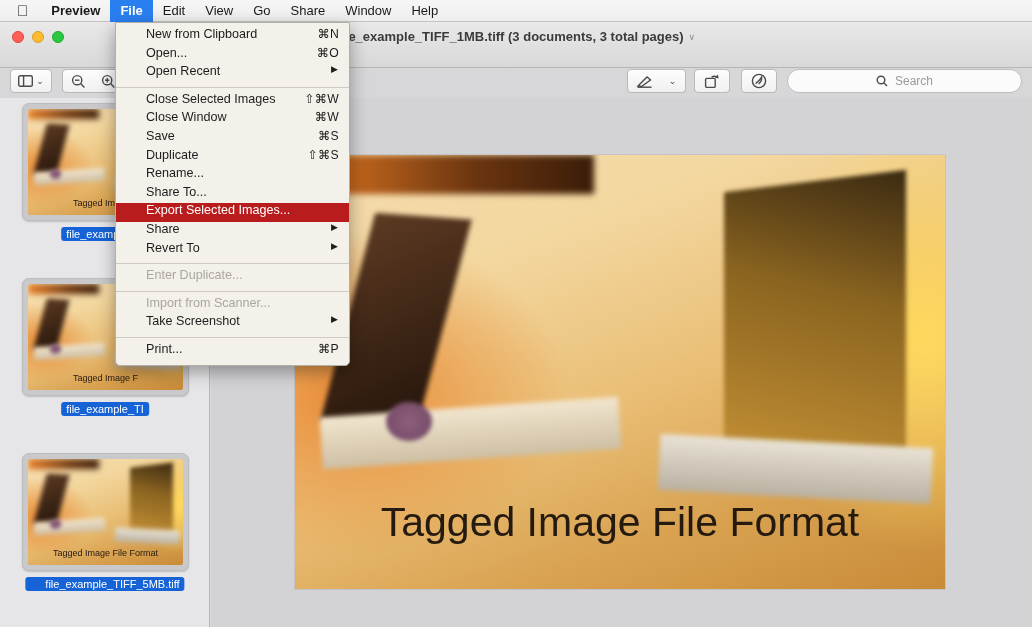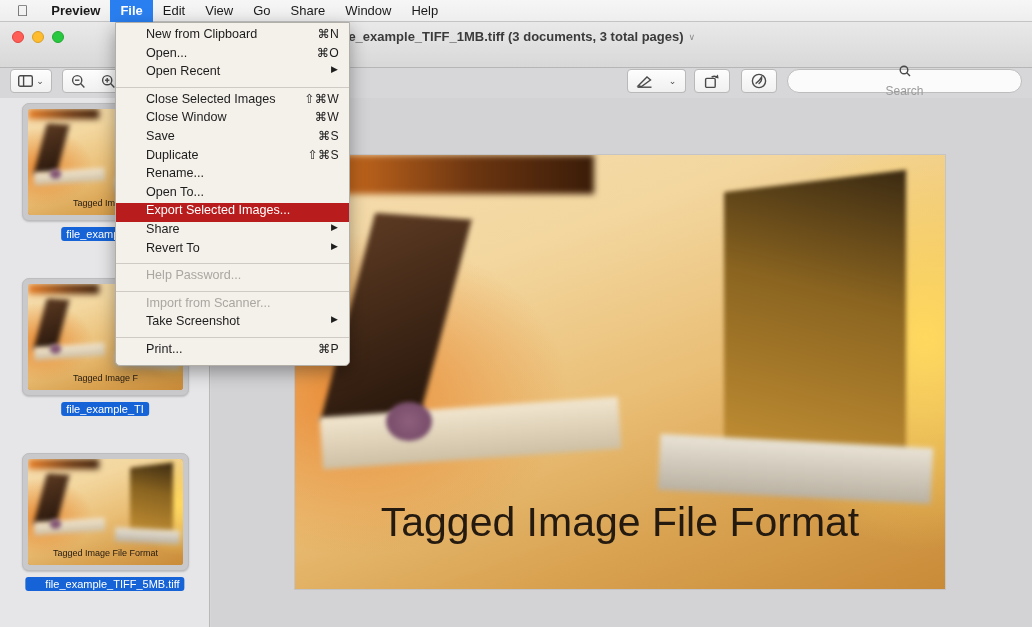--- a/index.html
+++ b/index.html
@@ -63,21 +63,21 @@
   #tb-sidebar{ left:10px; width:42px; gap:3px; }
   #tb-zoomout{ left:62px; width:32px; border-radius:4px 0 0 4px; }
   #tb-zoomin{ left:93px; width:32px; border-radius:0 4px 4px 0; border-left:none;}
   #tb-markup{ left:627px; width:34px; border-radius:4px 0 0 4px;}
   #tb-markup-chev{ left:660px; width:26px; border-radius:0 4px 4px 0; border-left:none;}
   #tb-rotate{ left:694px; width:36px;}
   #tb-share{ left:741px; width:36px;}
   #searchbox{
     position:absolute; top:17px; left:787px; width:235px; height:24px;
     background:#fbfbfb; border:1px solid #bdbdbd; border-radius:12px;
-    display:flex; align-items:center; justify-content:center; gap:7px;flex-direction:column;
+    display:flex; align-items:center; justify-content:center; gap:7px;
   }
   #searchbox .sph{ font-size:12px; color:#9b9b9b; }
 
   svg{ display:block; }
   .icn{ stroke:#4a4a4a; stroke-width:1.4; fill:none; }
 
   
   #sidebar{
     position:absolute; left:0; top:76px; width:210px; height:529px;
     background:#e6e6e8; border-right:1px solid #b9b9b9; overflow:hidden;
@@ -397,38 +397,38 @@
     <span class="sc">⌘S</span>
   </div>
   <div class="mrow">
     <span>Duplicate</span>
     <span class="sc">⇧⌘S</span>
   </div>
   <div class="mrow">
     <span>Rename...</span>
   </div>
   <div class="mrow">
-    <span>Open To...</span>
+    <span>Share To...</span>
   </div>
   <div class="mrow hl">
     <span>Export Selected Images...</span>
   </div>
   <div class="mrow">
     <span>Share</span>
     <span class="arrow">▶</span>
   </div>
   <div class="mrow">
     <span>Revert To</span>
     <span class="arrow">▶</span>
   </div>
 
   <div class="msep"></div>
 
   <div class="mrow dis">
-    <span>Help Password...</span>
+    <span>Enter Duplicate...</span>
   </div>
 
   <div class="msep"></div>
 
   <div class="mrow dis">
     <span>Import from Scanner...</span>
   </div>
   <div class="mrow">
     <span>Take Screenshot</span>
     <span class="arrow">▶</span>

